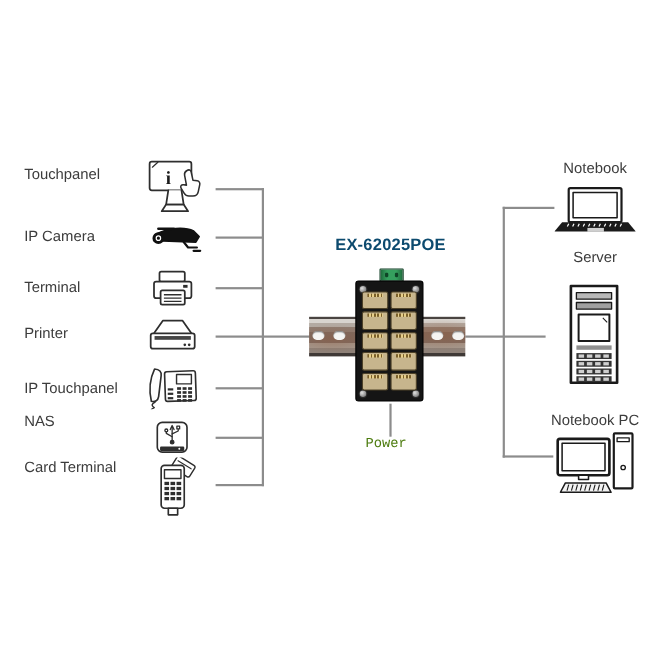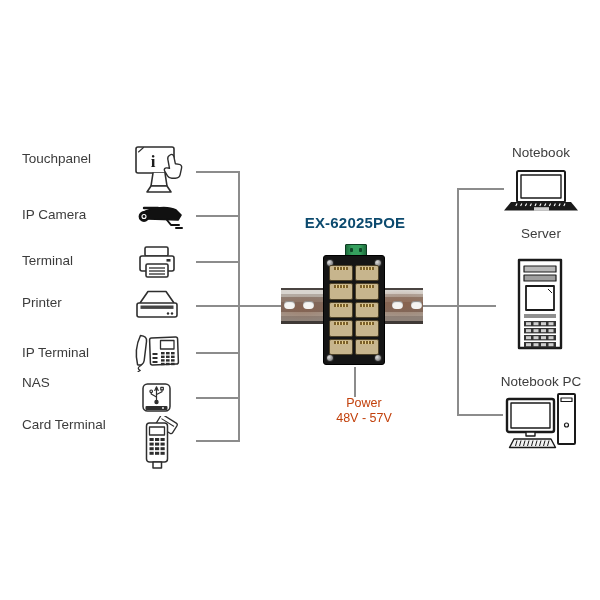--- a/index.html
+++ b/index.html
@@ -9,22 +9,22 @@
   }
   .lbl{position:absolute;font-size:13.5px;line-height:14px;color:#3c3c3c;white-space:nowrap;}
   .lbl.ctr{text-align:center;}
   .wire{position:absolute;background:#8c8c8c;}
   .wire.h{height:2px;}
   .wire.v{width:2px;}
   .icon{position:absolute;}
   
   #model-title{position:absolute;left:293px;top:214px;width:124px;text-align:center;
     font-size:15px;font-weight:bold;color:#0c4a6e;letter-spacing:.2px;}
-  #power-label{position:absolute;left:314px;top:396px;width:100px;text-align:center;
-    font-size:12.5px;line-height:14.5px;color:#c2410c;}
+  #power-label{position:absolute;left:301px;top:396px;width:100px;text-align:center;
+    font-size:12.5px;line-height:14.5px;color:#4d7c0f;font-family:Liberation Mono, monospace;}
   
   #din-rail{position:absolute;left:281px;top:288px;width:142px;height:36px;z-index:2;
     background:
       radial-gradient(60px 18px at 15% 55%, rgba(146,90,62,.45), rgba(146,90,62,0) 70%),
       radial-gradient(70px 20px at 85% 45%, rgba(150,92,60,.5), rgba(150,92,60,0) 70%),
       linear-gradient(180deg,#4a4441 0 2px,#d8d4cf 2px 6px,#b3aaa2 6px 9px,
         #8f7d72 9px 14px,#7d6a60 14px 24px,#a5988d 24px 28px,#8e8178 28px 33px,#3f3936 33px 36px);
   }
   .rail-hole{position:absolute;top:13px;width:11px;height:8px;border-radius:4px;
     background:#f5f4f2;box-shadow:inset 0 1px 1px rgba(0,0,0,.45);}
@@ -62,21 +62,21 @@
 
   <div class="wire v" style="left:457px;top:188px;height:228px"></div>
   <div class="wire h" style="left:457px;top:188px;width:47px"></div>
   <div class="wire h" style="left:423px;top:305px;width:73px"></div>
   <div class="wire h" style="left:457px;top:414px;width:46px"></div>
 
   <div class="lbl" style="left:22px;top:152px">Touchpanel</div>
   <div class="lbl" style="left:22px;top:208px">IP Camera</div>
   <div class="lbl" style="left:22px;top:254px">Terminal</div>
   <div class="lbl" style="left:22px;top:296px">Printer</div>
-  <div class="lbl" style="left:22px;top:346px">IP Terminal</div>
+  <div class="lbl" style="left:22px;top:346px">IP Touchpanel</div>
   <div class="lbl" style="left:22px;top:376px">NAS</div>
   <div class="lbl" style="left:22px;top:418px">Card Terminal</div>
 
   <div class="lbl ctr" style="left:501px;top:146px;width:80px">Notebook</div>
   <div class="lbl ctr" style="left:501px;top:227px;width:80px">Server</div>
   <div class="lbl ctr" style="left:498px;top:375px;width:86px">Notebook PC</div>
 
   <svg class="icon" style="left:133px;top:144px" width="52" height="50" viewBox="0 0 52 50" fill="none" stroke="#2e2e2e" stroke-width="1.6" stroke-linejoin="round" stroke-linecap="round">
     <rect x="3" y="3" width="38" height="26" rx="2" fill="#fff"></rect>
     <path d="M5.5,8 L10.5,3.5" stroke-width="1.1"></path>
@@ -276,16 +276,15 @@
       <div class="port"></div>
       <div class="port"></div>
       <div class="port"></div>
       <div class="port"></div>
     </div>
   </div>
 
   <div class="wire v" style="left:354px;top:367px;height:30px"></div>
   <div id="power-label">
     <div>Power</div>
-    <div>48V - 57V</div>
   </div>
 
 </div>
 
 </body></html>

